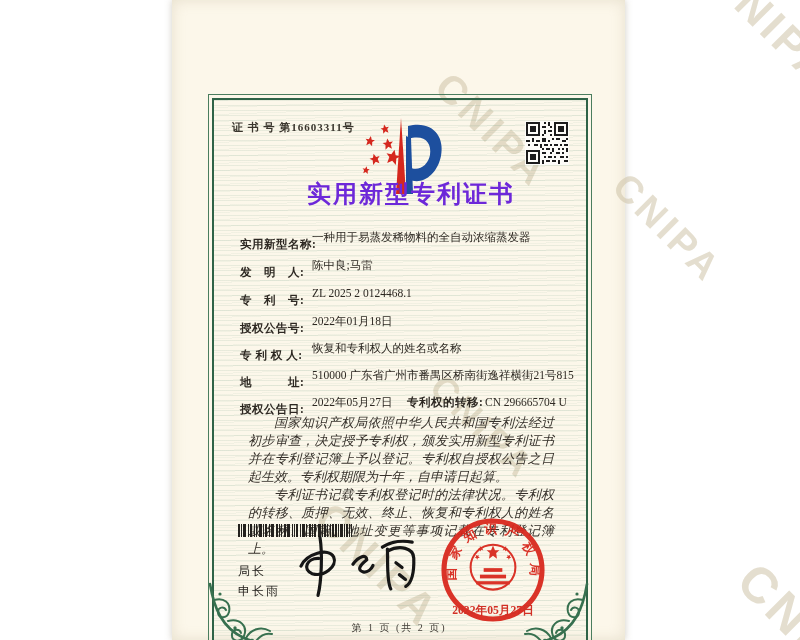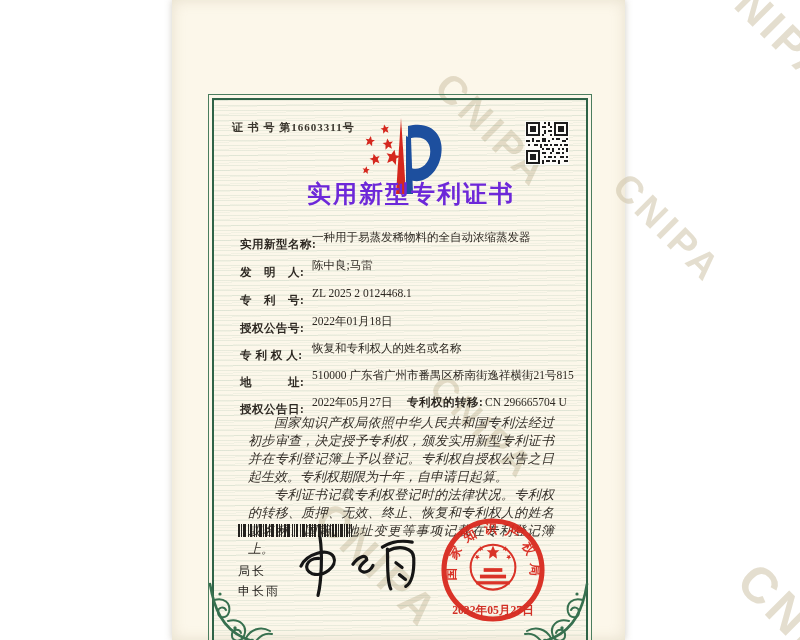--- a/index.html
+++ b/index.html
@@ -206,16 +206,17 @@
         <use href="#star" transform="translate(73,37) scale(.3) rotate(20)"></use>
         <use href="#star" transform="translate(43,46) scale(.28) rotate(-35)"></use>
         <use href="#star" transform="translate(77,46) scale(.28) rotate(35)"></use>
         <rect x="50" y="58" width="20" height="4"></rect>
         <rect x="46" y="65" width="28" height="4"></rect>
         <rect x="42" y="72" width="36" height="3.5"></rect>
       </g>
       <text x="60" y="107" text-anchor="middle" font-size="12.5" font-weight="bold" fill="#cf2218" font-family="'Liberation Serif','DejaVu Serif',serif">2022年05月27日</text>
     </svg>
 
+    <div class="abs pageinfo">第 1 页 (共 2 页)</div>
     <div class="abs contnote">其他事项参见续页</div>
 
   </div>
 </div>
 
 </body></html>

